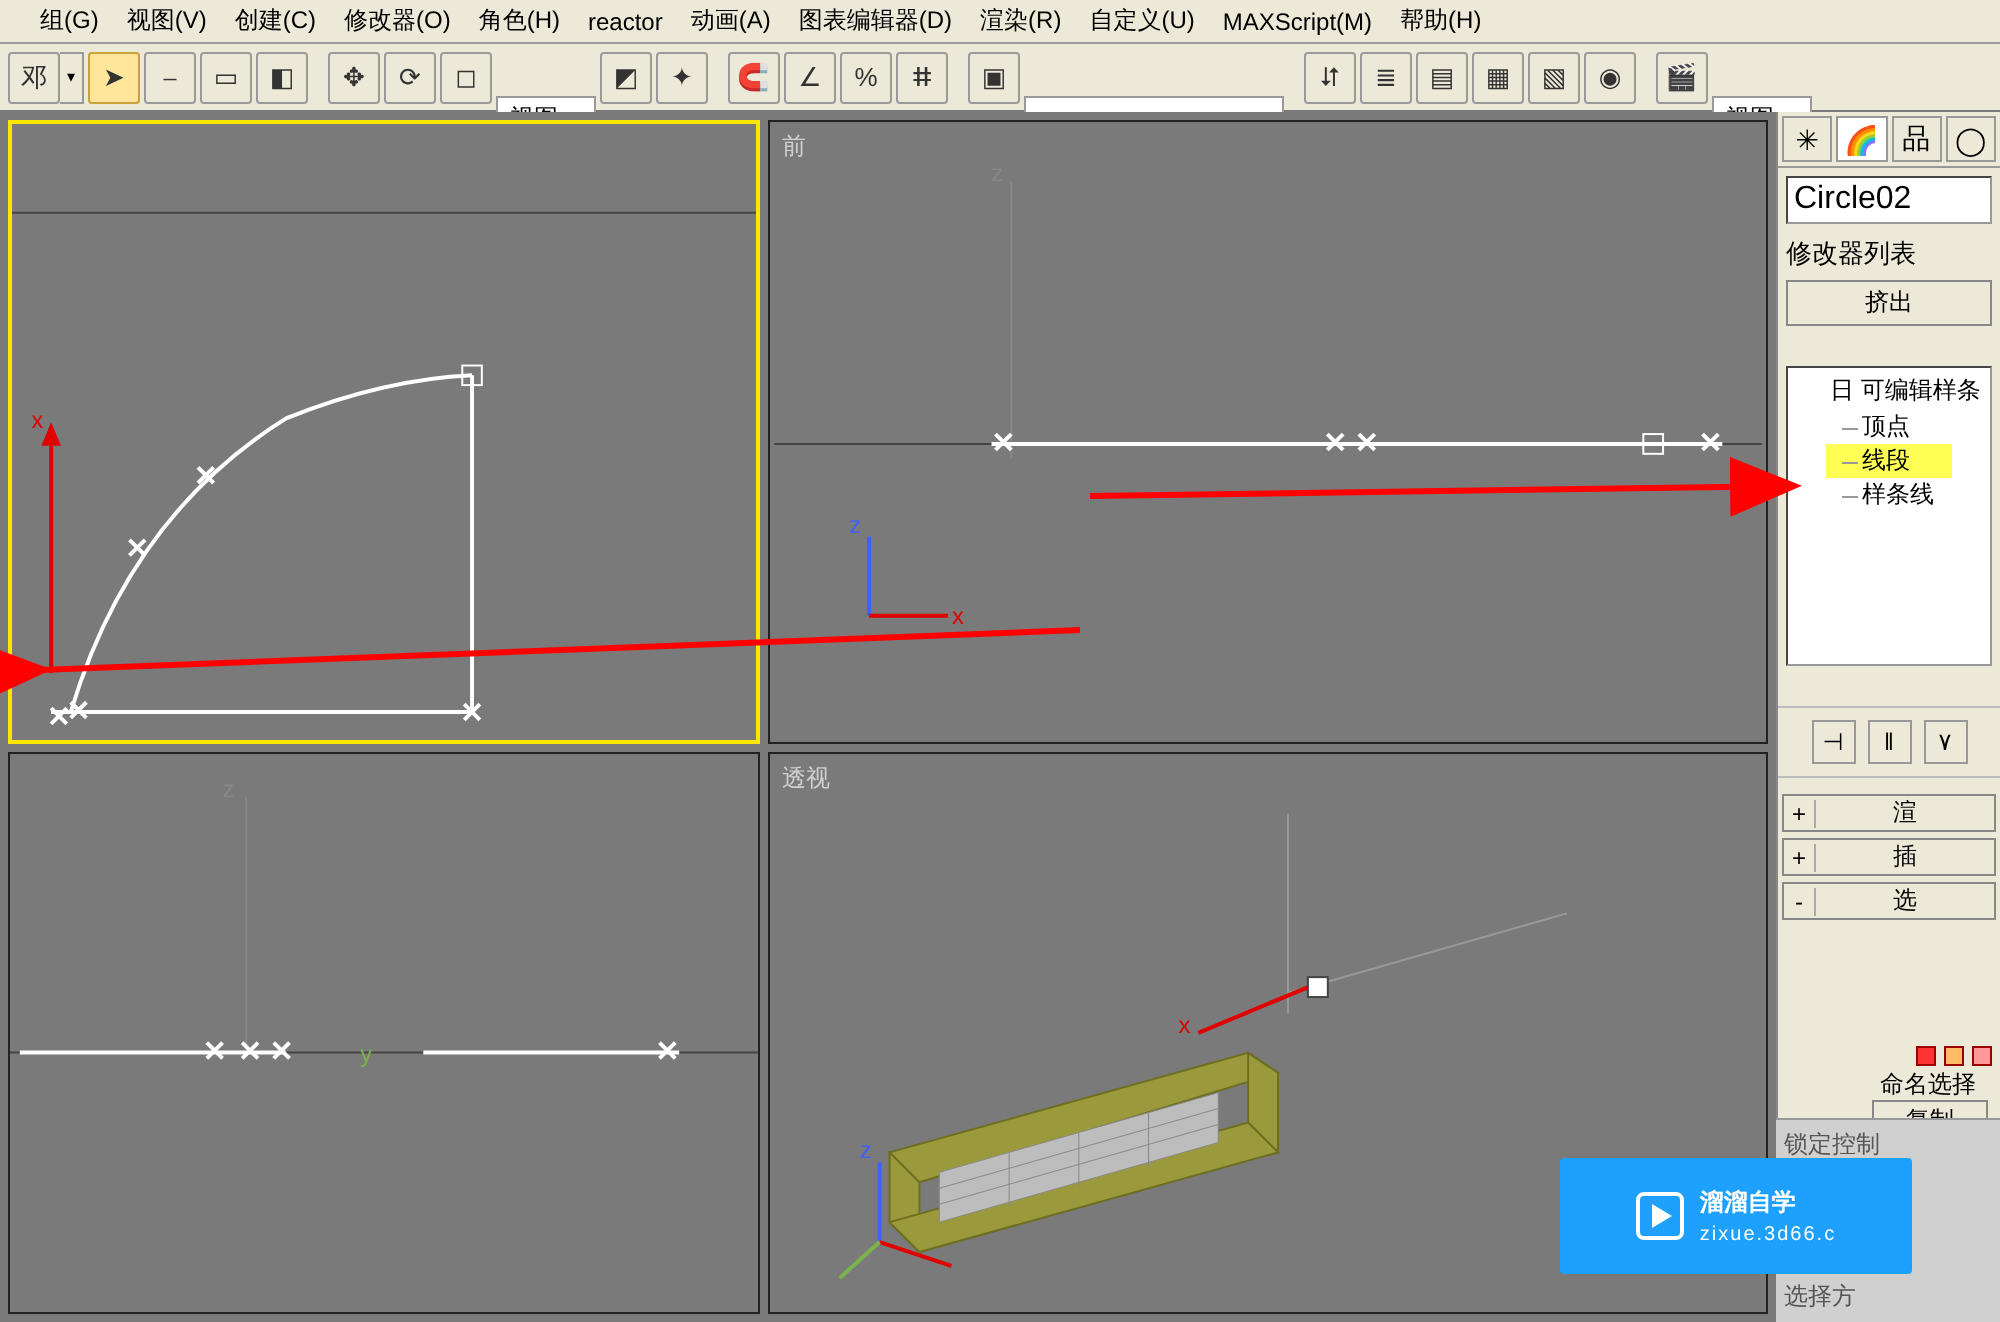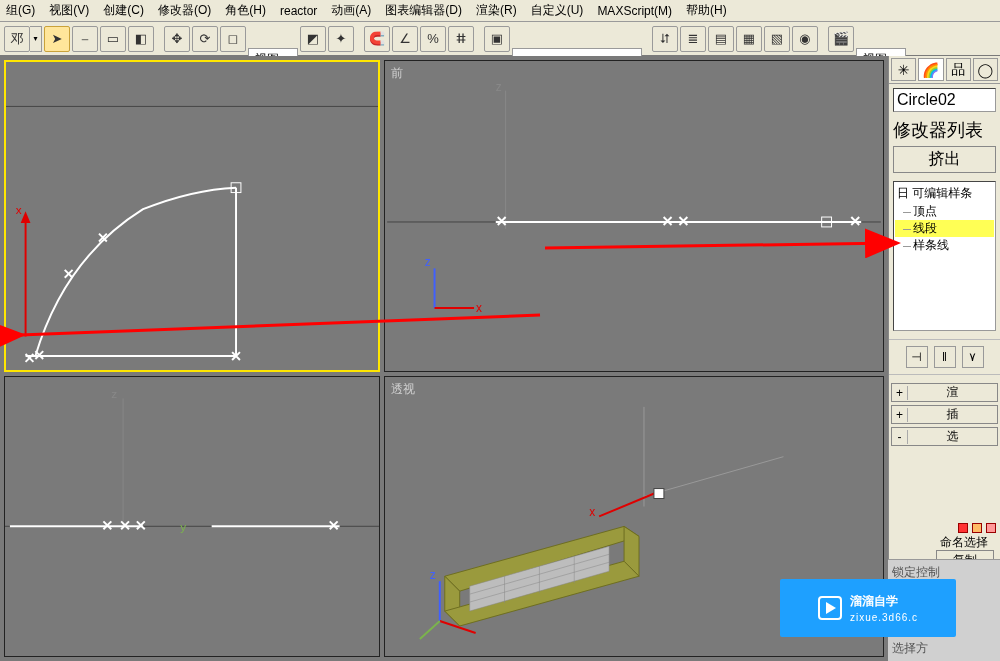--- a/index.html
+++ b/index.html
@@ -1,19 +1,19 @@
 <!DOCTYPE html>
 <html><head>
 <meta charset="utf-8">
 <style>
 * { margin: 0; padding: 0; box-sizing: border-box; font-family: "Microsoft YaHei", SimSun, sans-serif; font-size: 12px; }
 body { background: #c0c0c0; width: 1000px; height: 661px; overflow: hidden; position: relative; }
 
 
-.menubar { background: #ece9d8; height: 22px; display: flex; align-items: center; gap: 14px; padding: 0 6px; border-bottom: 1px solid #9a9a9a; }
+.menubar { background: #ece9d8; height: 22px; display: flex; align-items: center; gap: 14px; padding: 0 20px; border-bottom: 1px solid #9a9a9a; }
 .menubar span { cursor: default; }
 
 
 .toolbar { background: #ece9d8; height: 34px; display: flex; align-items: center; gap: 2px; padding: 2px 4px; border-bottom: 1px solid #7a7a7a; }
 .tbtn { width: 26px; height: 26px; border: 1px solid #9a9a9a; background: #ece9d8; display: flex; align-items: center; justify-content: center; font-size: 13px; color: #333; cursor: pointer; border-radius: 2px; }
 .tbtn.active { background: #ffe69b; border-color: #c9a23a; }
 .tsep { width: 6px; }
 .tselect { height: 22px; border: 1px solid #9a9a9a; background: #fff; padding: 0 2px; font-size: 12px; margin-top: 40px; }
 .drop { position: relative; display: flex; }
 .drop .arrow { width: 12px; border:1px solid #9a9a9a; border-left:none; display:flex; align-items:center; justify-content:center; font-size:8px; }
@@ -24,23 +24,23 @@
 .viewport.active { border: 2px solid #ffe600; }
 .vplabel { position: absolute; top: 4px; left: 6px; color: #d0d0d0; font-size: 12px; }
 .viewport svg { position: absolute; inset: 0; width: 100%; height: 100%; }
 
 
 .cmdpanel { position: absolute; right: 0; top: 56px; width: 112px; height: 605px; background: #ece9d8; border-left: 1px solid #888; display: flex; flex-direction: column; }
 .cmdtabs { height: 28px; display: flex; gap: 2px; padding: 2px; border-bottom: 1px solid #999; }
 .cmdtab { flex: 1; border: 1px solid #999; background: #ece9d8; display: flex; align-items: center; justify-content: center; font-size: 14px; }
 .cmdtab.active { background: #fff; }
 .namefield { margin: 4px; border: 1px inset #999; background: #fff; padding: 2px 3px; font-size: 16px; }
-.modlistlbl { margin: 2px 4px 0; font-size: 18px; }
-.modbtn { margin: 4px; border: 1px solid #888; background: #ece9d8; text-align: center; padding: 2px 0; font-size: 16px; }
-.modstack { margin: 4px 4px; border: 1px inset #999; background: #fff; height: 150px; padding: 2px 1px; font-size: 12px; }
+.modlistlbl { margin: 2px 4px 0; font-size: 13px; }
+.modbtn { margin: 4px; border: 1px solid #888; background: #ece9d8; text-align: center; padding: 2px 0; font-size: 12px; }
+.modstack { margin: 16px 4px; border: 1px inset #999; background: #fff; height: 150px; padding: 2px 19px; font-size: 12px; }
 .modstack .node { padding: 1px 2px; white-space: nowrap; }
 .modstack .sub { padding-left: 18px; position: relative; }
 .modstack .sub::before { content:""; position:absolute; left:8px; top:50%; width:8px; height:1px; background:#999; }
 .modstack .sub.sel { background: #ffff55; }
 .pinrow { display:flex; gap:6px; justify-content:center; padding: 6px 0; border-top:1px solid #bbb; border-bottom:1px solid #bbb; margin-top:4px;}
 .pinrow div { width:22px; height:22px; border:1px solid #999; display:flex; align-items:center; justify-content:center; }
 
 .rollouts { margin: 8px 2px 0; display:flex; flex-direction:column; gap:3px; }
 .rollout { border:1px solid #888; background:#ece9d8; display:flex; align-items:center; font-size:12px; }
 .rollout .sign { width:16px; text-align:center; border-right:1px solid #aaa; }

